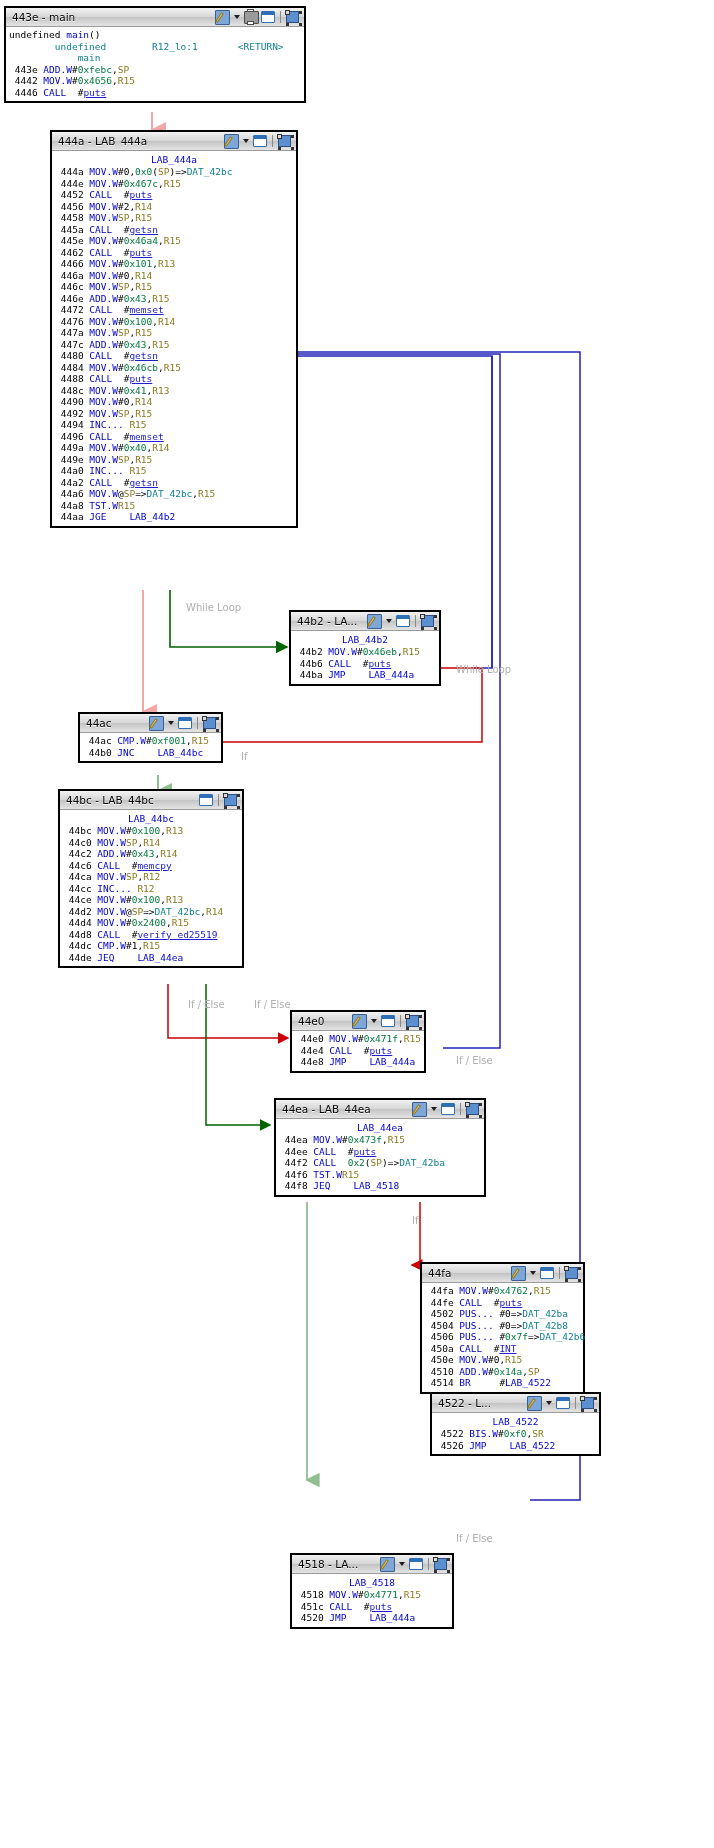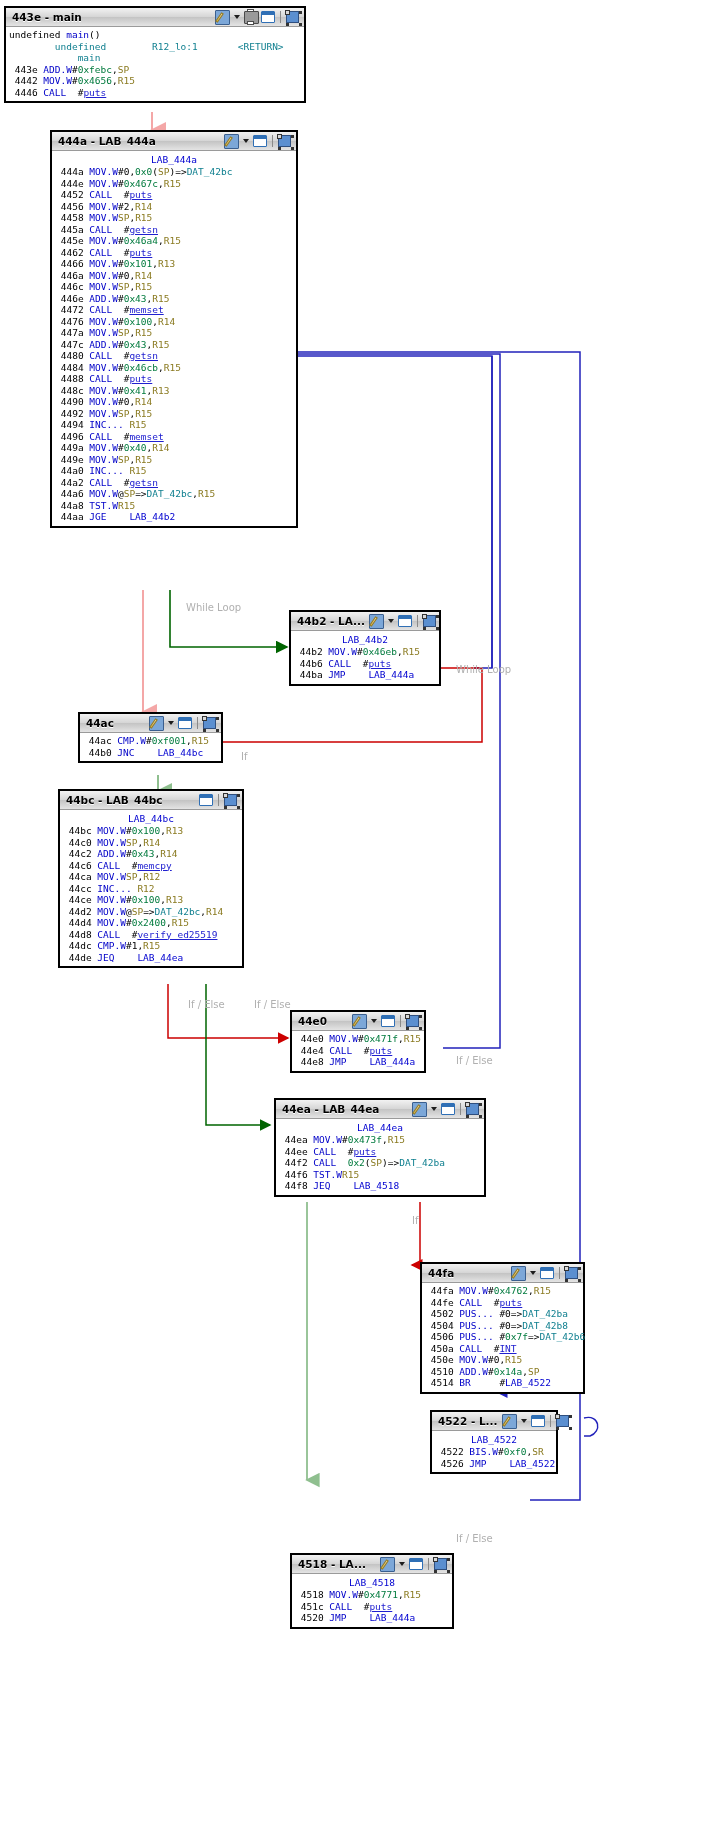--- a/index.html
+++ b/index.html
@@ -19,21 +19,20 @@
     z-index:5;
   }
   .blk-title{
     height:19px;
     background:linear-gradient(to bottom,#f2f2f2 0%,#d6d6d6 48%,#c4c4c4 52%,#e4e4e4 100%);
     border-bottom:1px solid #9a9a9a;
     display:flex;align-items:center;
     padding:0 2px 0 0;
     box-sizing:border-box;
     font-family:"DejaVu Sans",sans-serif;
-    font-weight:bold;
   }
   .blk-title-text{
     font-size:10.5px;color:#000;
     padding-left:6px;
     white-space:nowrap;overflow:hidden;
     flex:0 0 auto;
     text-shadow:0 1px 0 #fff;
   }
   .title-spacer{flex:1 1 auto;min-width:4px;}
   .ticons{display:flex;align-items:center;gap:2px;flex:0 0 auto;padding-right:3px;}
@@ -265,21 +264,21 @@
         <span class="ticons">
           <span class="ic ic-edit"></span>
           <span class="ic ic-caret"></span>
           <span class="ic ic-win"></span>
           <span class="ic-sep"></span>
           <span class="ic ic-sel"></span>
         </span>
       </div>
       <div class="blk-body"><div class="row"><span class="addr"> 44fa </span><span class="mn">MOV.W</span><span class="plain">#</span><span class="num">0x4762</span><span class="plain">,</span><span class="reg">R15</span></div><div class="row"><span class="addr"> 44fe </span><span class="mn">CALL </span><span class="plain"> #</span><span class="call">puts</span></div><div class="row"><span class="addr"> 4502 </span><span class="mn">PUS... </span><span class="plain">#0=&gt;</span><span class="sym">DAT_42ba</span></div><div class="row"><span class="addr"> 4504 </span><span class="mn">PUS... </span><span class="plain">#0=&gt;</span><span class="sym">DAT_42b8</span></div><div class="row"><span class="addr"> 4506 </span><span class="mn">PUS... </span><span class="plain">#</span><span class="num">0x7f</span><span class="plain">=&gt;</span><span class="sym">DAT_42b6</span></div><div class="row"><span class="addr"> 450a </span><span class="mn">CALL </span><span class="plain"> #</span><span class="call">INT</span></div><div class="row"><span class="addr"> 450e </span><span class="mn">MOV.W</span><span class="plain">#0,</span><span class="reg">R15</span></div><div class="row"><span class="addr"> 4510 </span><span class="mn">ADD.W</span><span class="plain">#</span><span class="num">0x14a</span><span class="plain">,</span><span class="reg">SP</span></div><div class="row"><span class="addr"> 4514 </span><span class="mn">BR   </span><span class="plain">  #</span><span class="lab">LAB_4522</span></div></div>
     </div>
-  <div class="blk" style="left:430px;top:1392px;width:128px;margin-top:18px;">
+  <div class="blk" style="left:430px;top:1392px;width:171px;">
       <div class="blk-title">
         <span class="blk-title-text">4522 - L...</span>
         <span class="title-spacer"></span>
         <span class="ticons">
           <span class="ic ic-edit"></span>
           <span class="ic ic-caret"></span>
           <span class="ic ic-win"></span>
           <span class="ic-sep"></span>
           <span class="ic ic-sel"></span>
         </span>

